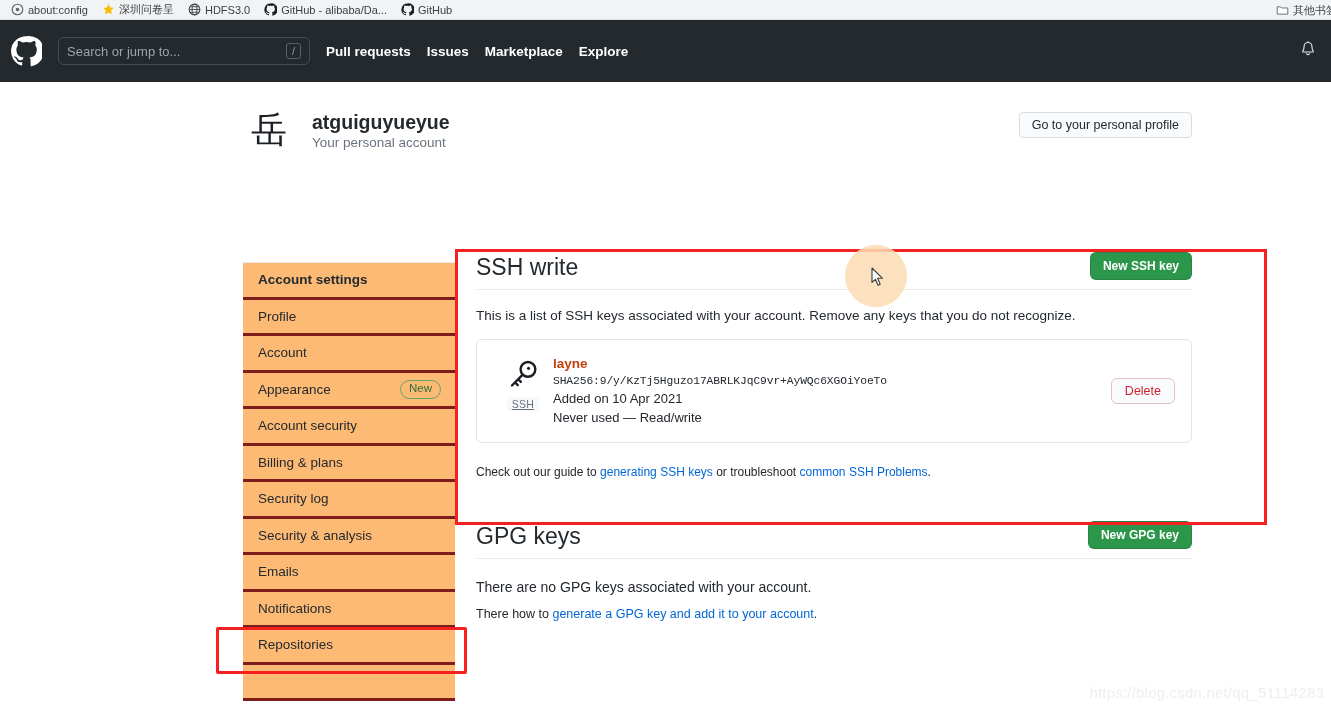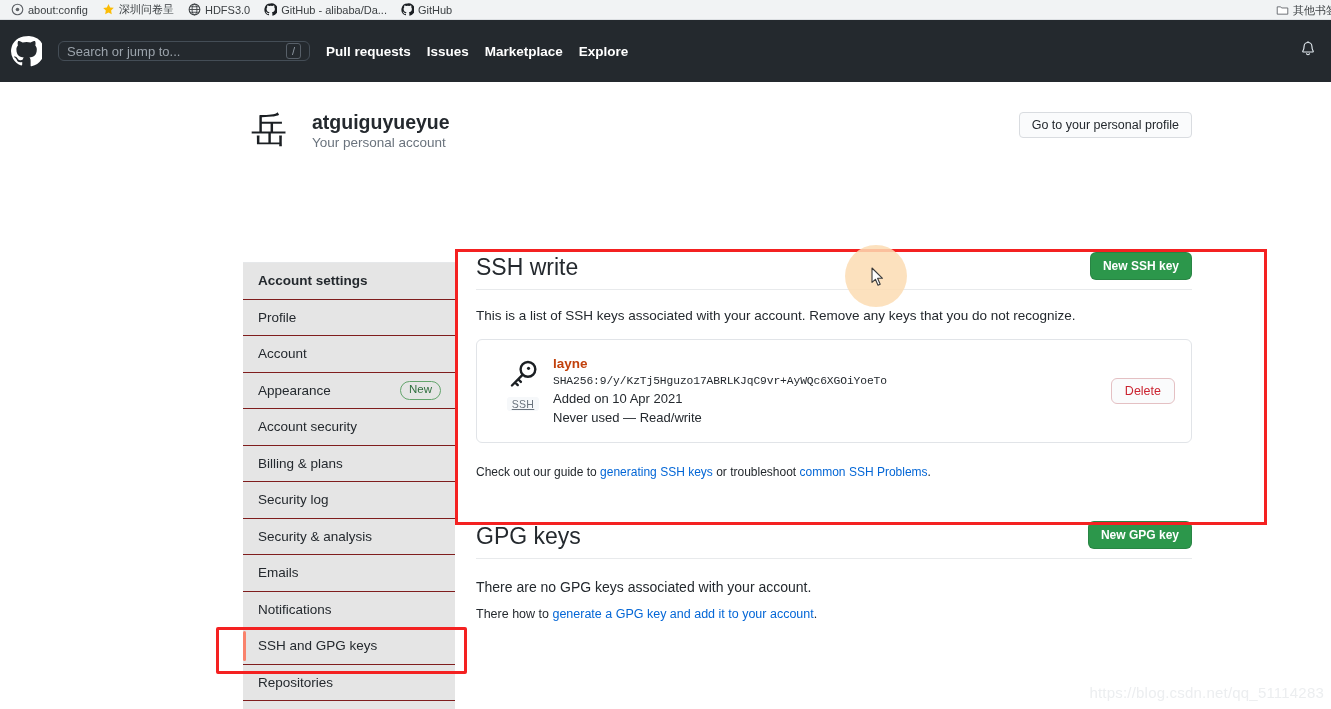--- a/index.html
+++ b/index.html
@@ -46,21 +46,21 @@
   #gh-header {
     height: 62px;
     background: #24292e;
     display: flex;
     align-items: center;
     padding: 0 14px 0 10px;
     position: relative;
   }
   #gh-logo { width: 32px; height: 32px; margin-right: 16px; flex: 0 0 32px; }
   #search-box {
-    width: 252px; height: 20px;
+    width: 252px; height: 28px;
     border: 1px solid #444d56;
     border-radius: 6px;
     background: transparent;
     display: flex; align-items: center;
     padding: 0 8px;
     position: relative;
   }
   #search-input-text { font-size: 13px; color: #9ba3ab; flex: 1; }
   #slash-badge {
     border: 1px solid #586069;
@@ -126,25 +126,25 @@
     position: absolute;
     left: 243px; top: 180px;
     width: 212px;
     border-top: 1px solid #e6e8ea;
   }
   .side-item {
     position: relative;
     height: 36.5px;
     display: flex; align-items: center;
     padding-left: 15px;
-    border-bottom: 1px solid #7f1d1d;
+    border-bottom: 3px solid #7f1d1d;
     font-size: 13.5px;
     color: #24292e;
     cursor: pointer;
-    background: #e5e5e5;
+    background: #fdba74;
   }
   .side-item.heading { font-weight: bold; }
   .side-item.active::before {
     content: "";
     position: absolute;
     left: 0; top: 3px; bottom: 3px;
     width: 2.5px;
     background: #f9826c;
     border-radius: 2px;
   }
@@ -380,23 +380,20 @@
       <span>Security log</span>
     </div>
     <div class="side-item">
       <span>Security &amp; analysis</span>
     </div>
     <div class="side-item">
       <span>Emails</span>
     </div>
     <div class="side-item">
       <span>Notifications</span>
-    </div>
-    <div class="side-item active">
-      <span>SSH and GPG keys</span>
     </div>
     <div class="side-item">
       <span>Repositories</span>
     </div>
     <div class="side-item">
       
     </div>
 
   </div>
 

